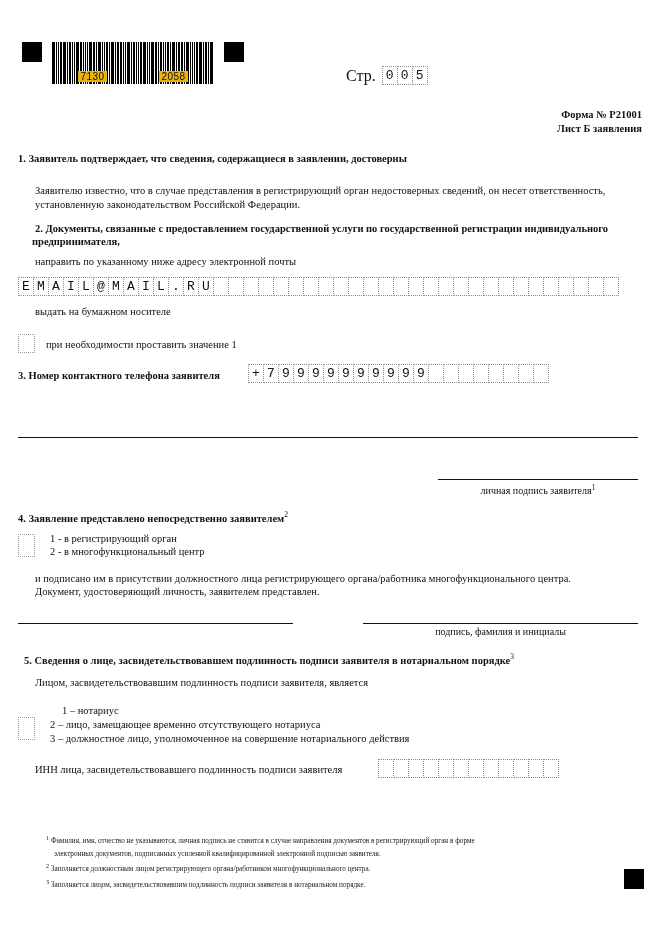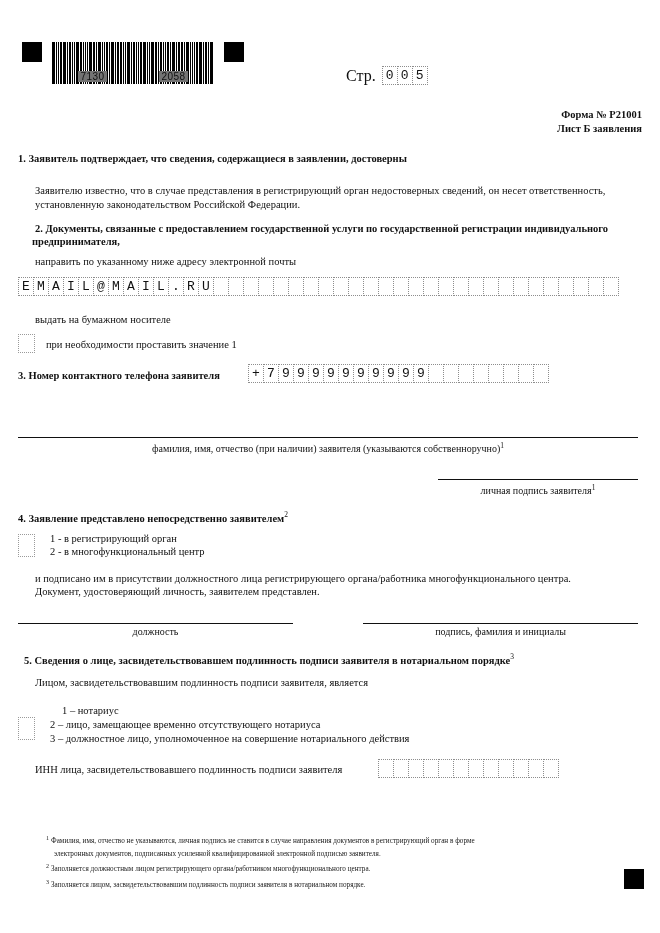--- a/index.html
+++ b/index.html
@@ -23,21 +23,21 @@
   .corner-mark { width: 20px; height: 20px; background: #000; flex: none; margin-top: 0px; }
   .barcode-core { margin: 0 10px; position: relative; }
   .bars { height: 42px; display: flex; align-items: flex-start; }
   .bars i { display: block; height: 42px; background: #000; margin-right: 1px; }
   .barcode-digits {
     position: absolute; left: 0; top: 29px; width: 100%;
     display: flex; justify-content: space-around;
     font-family: "Liberation Sans", sans-serif;
     font-size: 10px; letter-spacing: .5px;
   }
-  .barcode-digits span { background: #737373; padding: 0 2px; line-height: 11px; text-align: center; }
+  .barcode-digits span { background: #eab308; padding: 0 2px; line-height: 11px; text-align: center; }
 
   
   .page-num { position: absolute; left: 346px; top: 66px; display: flex; align-items: center; }
   .page-num .lbl { font-size: 16px; margin-right: 6px; }
   .cells { display: flex; }
   .cell {
     border: 1px dotted #8d8d8d;
     width: 16px; height: 19px;
     margin-left: -1px;
     display: flex; align-items: center; justify-content: center;
@@ -211,21 +211,21 @@
       <span class="cell"></span>
       <span class="cell"></span>
       <span class="cell"></span>
       <span class="cell"></span>
       <span class="cell"></span>
       <span class="cell"></span>
       <span class="cell"></span>
       <span class="cell"></span>
     </div>
 
-  <div class="body-text" style="left:35px; top:313px;">выдать на бумажном носителе</div>
+  <div class="body-text" style="left:35px; top:305px;">выдать на бумажном носителе</div>
 
   <div class="chkbox" style="left:18px; top:334px; width:17px; height:19px;"></div>
   <div class="body-text" style="left:46px; top:338px;">при необходимости проставить значение 1</div>
 
   <div class="sec-title" style="left:18px; top:369px;">3. Номер контактного телефона заявителя</div>
   <div class="cells" style="position:absolute; left:248px; top:364px;" id="phone-cells">
       <span class="cell">+</span>
       <span class="cell">7</span>
       <span class="cell">9</span>
       <span class="cell">9</span>
@@ -241,42 +241,38 @@
       <span class="cell"></span>
       <span class="cell"></span>
       <span class="cell"></span>
       <span class="cell"></span>
       <span class="cell"></span>
       <span class="cell"></span>
       <span class="cell"></span>
     </div>
 
   <div class="ruleline" style="left:18px; top:437px; width:620px;"></div>
-  <div class="rule-cap" style="left:18px; top:441px; width:620px;">
-    <span>фамилия, имя, отчество (при наличии) заявителя (указываются собственноручно)</span><span class="sup">1</span>
-  </div>
 
   <div class="ruleline" style="left:438px; top:479px; width:200px;"></div>
   <div class="rule-cap" style="left:438px; top:483px; width:200px;">
     <span>личная подпись заявителя</span><span class="sup">1</span>
   </div>
 
   <div class="sec-title" style="left:18px; top:508px;">
     <span>4. Заявление представлено непосредственно заявителем</span><span class="sup">2</span>
   </div>
 
   <div class="chkbox" style="left:18px; top:534px; width:17px; height:23px;"></div>
   <div class="body-text" style="left:50px; top:532px;">1 - в регистрирующий орган</div>
   <div class="body-text" style="left:50px; top:545px;">2 - в многофункциональный центр</div>
 
   <div class="body-text" style="left:35px; top:572px; width:605px;">и подписано им в присутствии должностного лица регистрирующего органа/работника многофункционального центра.</div>
   <div class="body-text" style="left:35px; top:585px; width:605px;">Документ, удостоверяющий личность, заявителем представлен.</div>
 
   <div class="ruleline" style="left:18px; top:623px; width:275px;"></div>
-  <div class="rule-cap" style="left:18px; top:626px; width:275px;">должность</div>
 
   <div class="ruleline" style="left:363px; top:623px; width:275px;"></div>
   <div class="rule-cap" style="left:363px; top:626px; width:275px;">подпись, фамилия и инициалы</div>
 
   <div class="sec-title" style="left:24px; top:650px;">
     <span>5. Сведения о лице, засвидетельствовавшем подлинность подписи заявителя в нотариальном порядке</span><span class="sup">3</span>
   </div>
 
   <div class="body-text" style="left:35px; top:676px;">Лицом, засвидетельствовавшим подлинность подписи заявителя, является</div>
 

